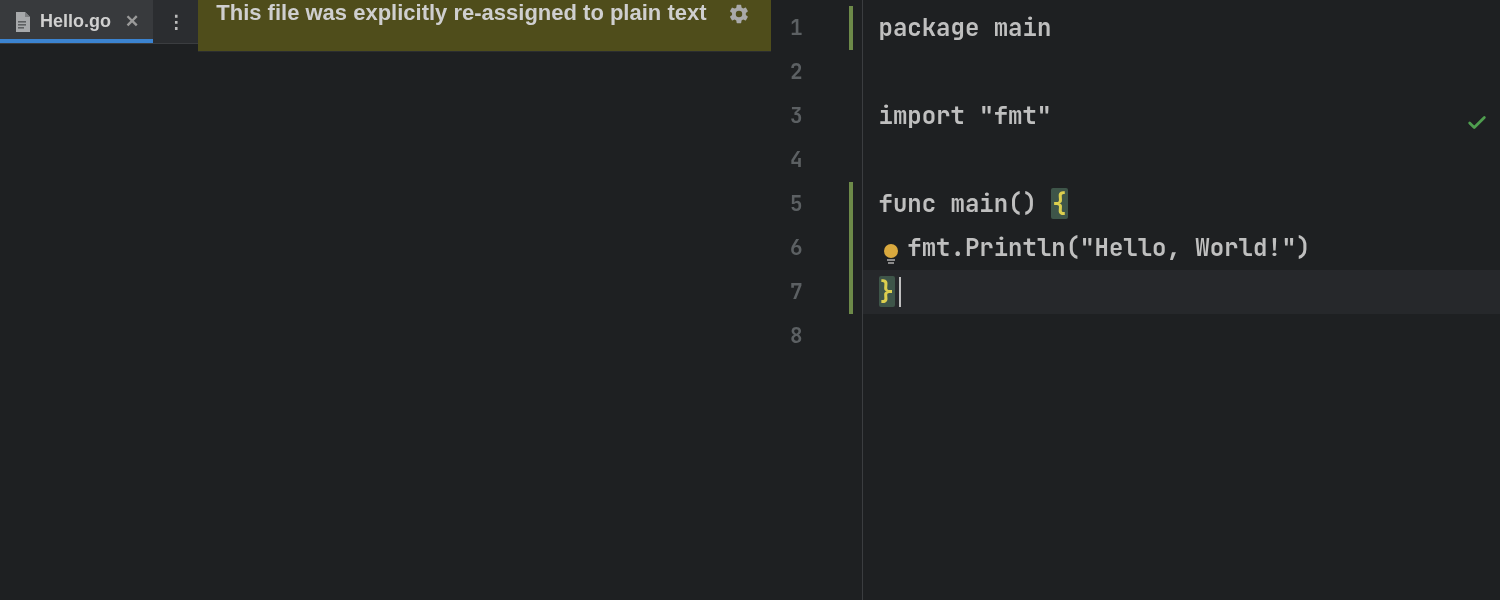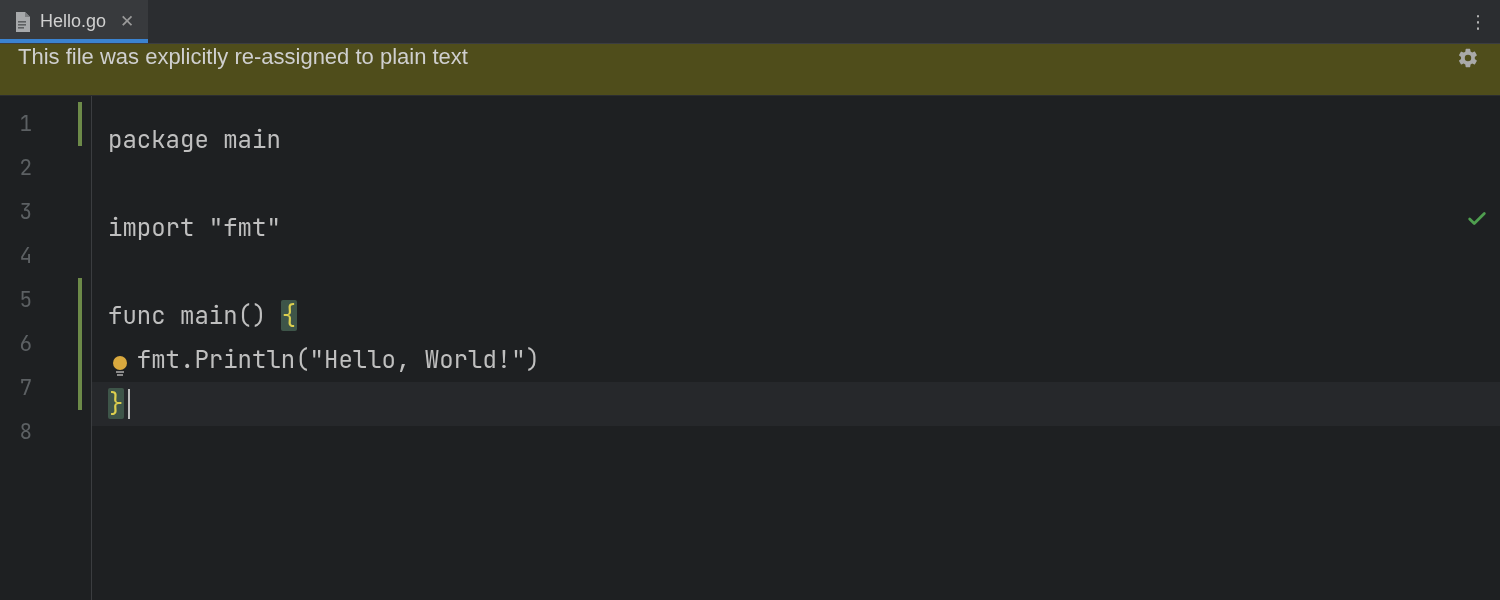--- a/index.html
+++ b/index.html
@@ -1,38 +1,38 @@
 <!DOCTYPE html>
 <html><head>
 <meta charset="utf-8">
 <style>
   * { margin:0; padding:0; box-sizing:border-box; }
   html,body { width:1500px; height:600px; background:#1e2022; font-family:-apple-system,"Segoe UI",Arial,sans-serif; color:#bbb; overflow:hidden; }
-  .root { display:flex; flex-direction:column; width:100%; height:100%; }
+  .root { display:flex; width:100%; height:100%;font-weight:bold; }
   
   .tabbar { display:flex; align-items:center; height:44px; background:#2b2d30; border-bottom:1px solid #3b3d40; position:relative; }
   .tab { display:flex; align-items:center; gap:8px; padding:0 14px 0 14px; height:100%; background:#383a3d; position:relative; border-right:1px solid #2b2d30; }
   .tab-underline { position:absolute; bottom:0; left:0; right:0; height:4px; background:#3b83d0; }
   .file-icon svg { display:block; }
   .tab-label { font-size:18px; color:#d0d0d0; }
   .close-x { font-size:17px; color:#9a9a9a; margin-left:6px; cursor:pointer; }
   .tabbar-spacer { flex:1; }
   .tabbar-more { width:44px; height:44px; display:flex; align-items:center; justify-content:center; color:#bcbcbc; font-size:18px; cursor:pointer;}
   
   .banner { display:flex; height:52px; background:#4f4d1b; color:#cfcfcf; font-size:22px; padding:0 18px; border-bottom:1px solid #2b2d30; }
   .banner-msg { flex:1; }
   .banner-link { color:#3f92e3; font-size:22px; margin-left:40px; cursor:pointer; }
   .banner-gear { width:28px; height:28px; margin-left:18px; display:flex; align-items:center; justify-content:center; color:#a9a9a9; cursor:pointer;}
   
   .editor { flex:1; display:flex; background:#1e2022; position:relative; font-family:"JetBrains Mono","Menlo","Consolas",monospace; }
   .gutter { width:56px; padding-top:6px; }
   .gn { height:44px; line-height:44px; text-align:right; padding-right:24px; font-size:21px; color:#5c6063; }
   .stripe { width:36px; border-right:1px solid #3b3d40; position:relative; }
   .change-mark { position:absolute; left:22px; width:4px; background:#6d8a49; }
-  .code { flex:1; padding-top:22px; position:relative; }
+  .code { flex:1; padding-top:6px; position:relative; }
   .line { height:44px; line-height:44px; font-size:24px; color:#bfbfbf; white-space:pre; padding-left:16px; position:relative; }
   .line.current { background:#26282b; }
   .hl-brace { color:#dccf4e; background:#3e5549; padding:0 1px; border-radius:2px; }
   .cursor { position:absolute; width:2px; height:30px; background:#bfbfbf; top:7px; }
   .bulb { position:absolute; left:18px; top:10px; }
   .checkmark { position:absolute; right:12px; top:112px; color:#4f9e4f; }
   .checkmark svg{display:block;}
 </style>
 </head>
 <body>

